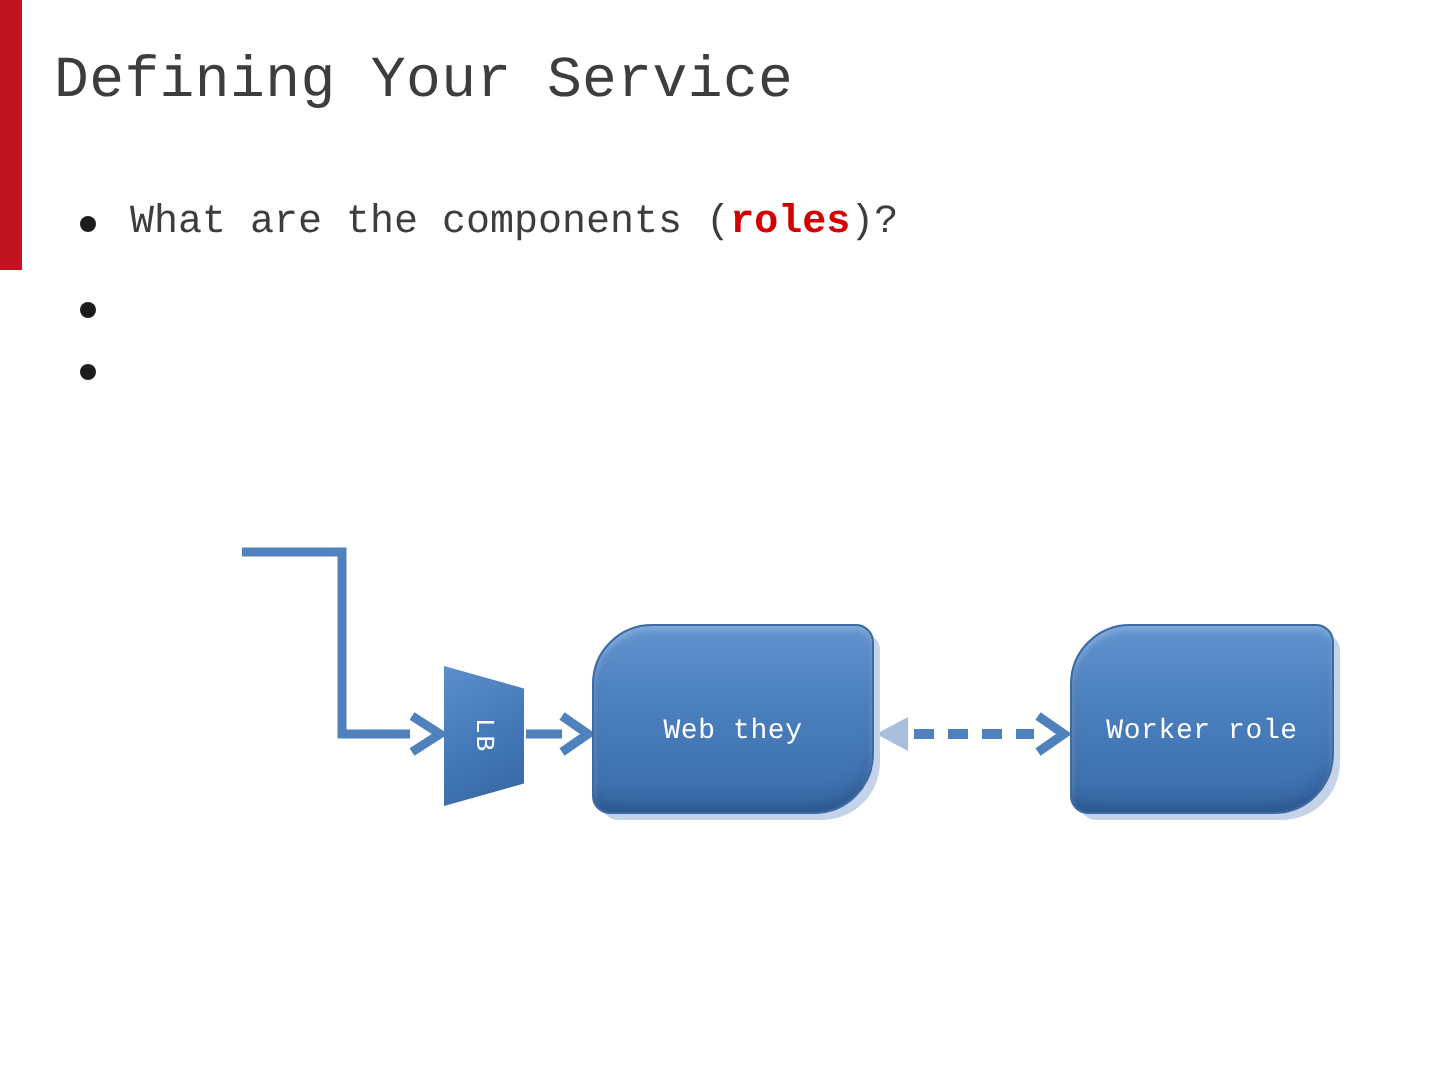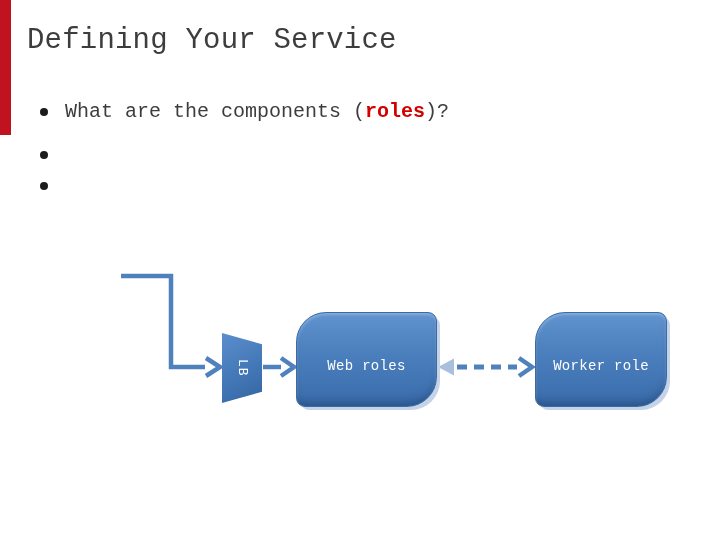--- a/index.html
+++ b/index.html
@@ -87,21 +87,21 @@
       <polygon points="438,367 454,358.5 454,375.5" fill="#a9bfde"></polygon>
       <path d="M457 367 H517" fill="none" stroke="#4f81bd" stroke-width="5" stroke-dasharray="10 7"></path>
       <path d="M519 358 L532 367 L519 376" fill="none" stroke="#4f81bd" stroke-width="4.5"></path>
     </svg>
 
     <div class="lb-shape">
       <span class="lb-label">LB</span>
     </div>
 
     <div class="role-box web-role">
-      <span>Web roles</span>
+      <span>Web they</span>
     </div>
 
     <div class="role-box worker-role">
       <span>Worker role</span>
     </div>
 
   </div>
 
 </div>
 

